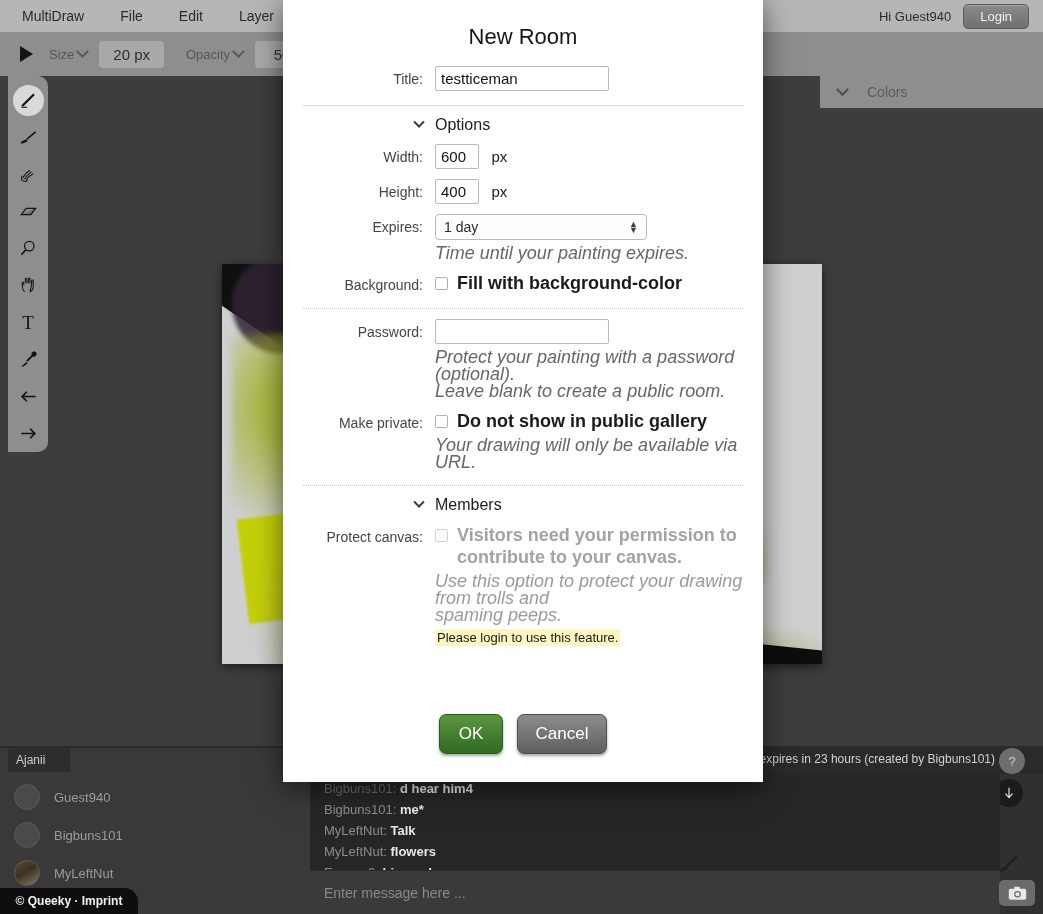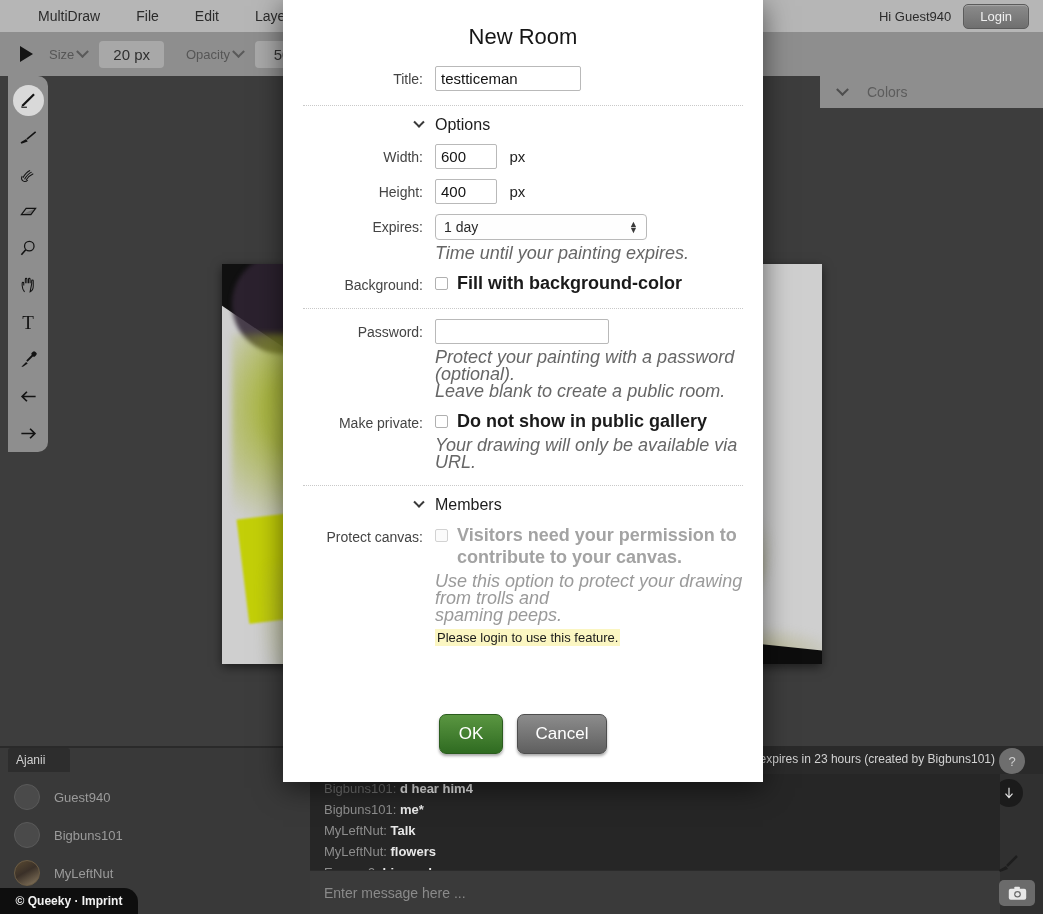--- a/index.html
+++ b/index.html
@@ -9,21 +9,21 @@
     overflow: hidden;
     font-family: "Liberation Sans", sans-serif;
     background: #3c3c3c;
   }
   #app { position: relative; width: 1043px; height: 914px; overflow: hidden; }
 
   
   .menubar {
     position: absolute; top: 0; left: 0; width: 1043px; height: 32px;
     background: #b6b6b6;
-    display: flex; align-items: center; padding-left: 16px;
+    display: flex; align-items: center;
   }
   .menubar .brand {
     font-size: 14px; color: #2b2b2b; padding: 0 18px 0 22px; font-weight: normal;
   }
   .menubar .mitem {
     font-size: 14px; color: #2b2b2b; padding: 0 18px;
   }
   .menubar .spacer { flex: 1; }
   .menubar .greet { font-size: 13px; color: #2b2b2b; padding-right: 12px; }
   .login-btn {
@@ -232,22 +232,22 @@
   .lbl {
     width: 132px; text-align: right; padding-right: 12px;
     font-size: 14px; color: #444; padding-top: 5px; flex-shrink: 0;
   }
   .fld { flex: 1; }
   input.txt {
     border: 1px solid #b9b9b9; border-radius: 2px;
     font-family: "Liberation Sans", sans-serif;
     font-size: 15px; color: #121212; padding: 3px 5px; outline: none; background: #fff;
   }
-  input.w-title { width: 146px; }
-  input.w-num { width: 62px; }
+  input.w-title { width: 174px; }
+  input.w-num { width: 44px; }
   input.w-pass { width: 174px; }
   .unit { font-size: 15px; color: #222; margin-left: 8px; }
   .selwrap { position: relative; display: inline-block; }
   select.sel {
     -webkit-appearance: none; appearance: none;
     width: 212px; border: 1px solid #b9b9b9; border-radius: 4px;
     background: #fefefe; font-family: "Liberation Sans", sans-serif;
     font-size: 14px; color: #2a2a2a; padding: 4px 24px 4px 8px; outline: none;
   }
   .sel-arrows {

